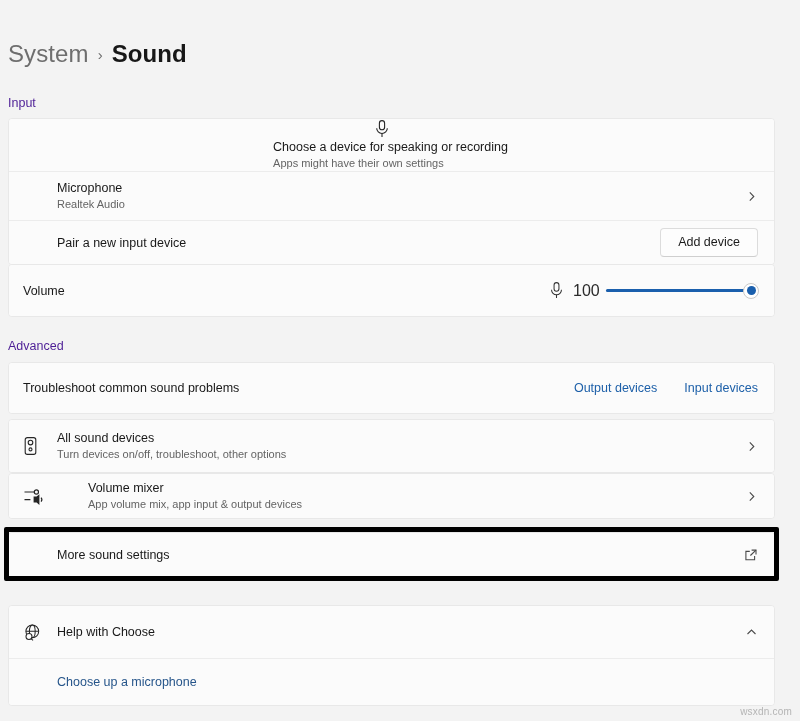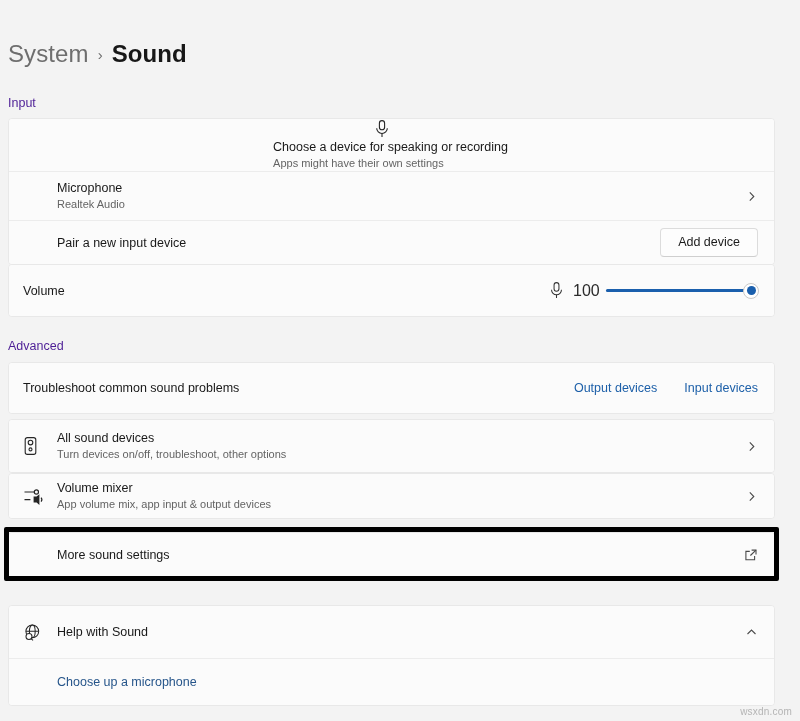--- a/index.html
+++ b/index.html
@@ -134,21 +134,21 @@
   #card-volume-mixer { top: 473px; }
   #card-more-sound   { top: 532px; }
   #card-help         { top: 605px; }
 
   .r-choose     { height: 52px; flex-direction: column; }
   .r-mic        { height: 49px; }
   .r-pair       { height: 44px; }
   .r-volume     { height: 51px; }
   .r-trouble    { height: 50px; }
   .r-alldev     { height: 52px; }
-  .r-mixer      { height: 44px; }
+  .r-mixer      { height: 44px; gap: 31px; }
   .r-more       { height: 44px; }
   .r-help       { height: 52px; }
   .r-helplink   { height: 47px; }
 
   
   .btn {
     font-family: "Liberation Sans", sans-serif;
     font-size: 12.5px;
     color: #1a1a1a;
     background: #fdfdfd;
@@ -440,21 +440,21 @@
       <div class="row-icon">
         <svg width="19" height="19" viewBox="0 0 19 19" fill="none" stroke="#262626" stroke-width="1.05">
           <circle cx="9.3" cy="8.3" r="6.4"></circle>
           <ellipse cx="9.3" cy="8.3" rx="2.9" ry="6.4"></ellipse>
           <line x1="2.9" y1="8.3" x2="15.7" y2="8.3"></line>
           <circle cx="6.0" cy="13.4" r="3.0" fill="#fbfbfb"></circle>
           <line x1="8.1" y1="15.6" x2="10.0" y2="17.4"></line>
         </svg>
       </div>
       <div class="row-text">
-        <span class="row-title">Help with Sound</span>
+        <span class="row-title">Help with Choose</span>
       </div>
       <div class="row-right">
         <span class="chevron">
           <svg width="13" height="13" viewBox="0 0 13 13" fill="none" stroke="#4a4a4a" stroke-width="1.1">
             <polyline points="2.5,8 6.5,4 10.5,8"></polyline>
           </svg>
         </span>
       </div>
     </div>
     <div class="row r-helplink help-link-row">

